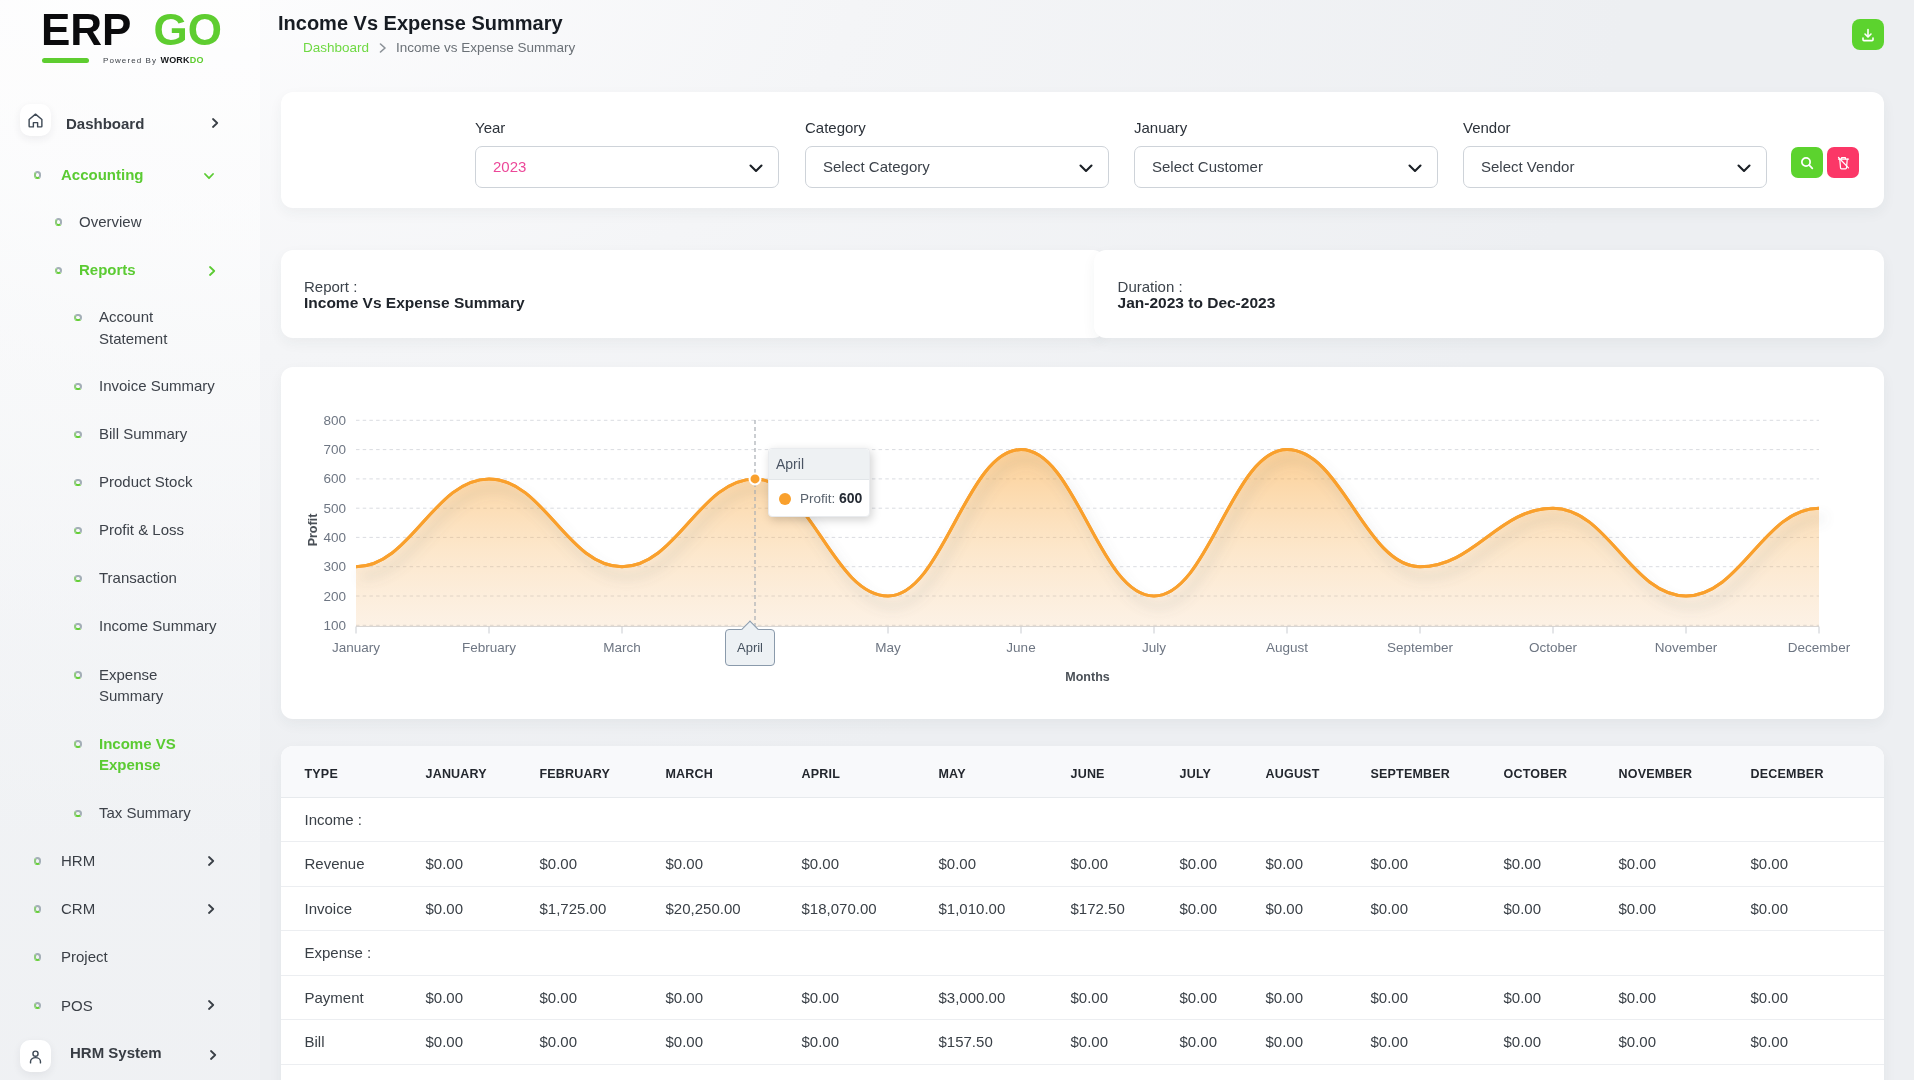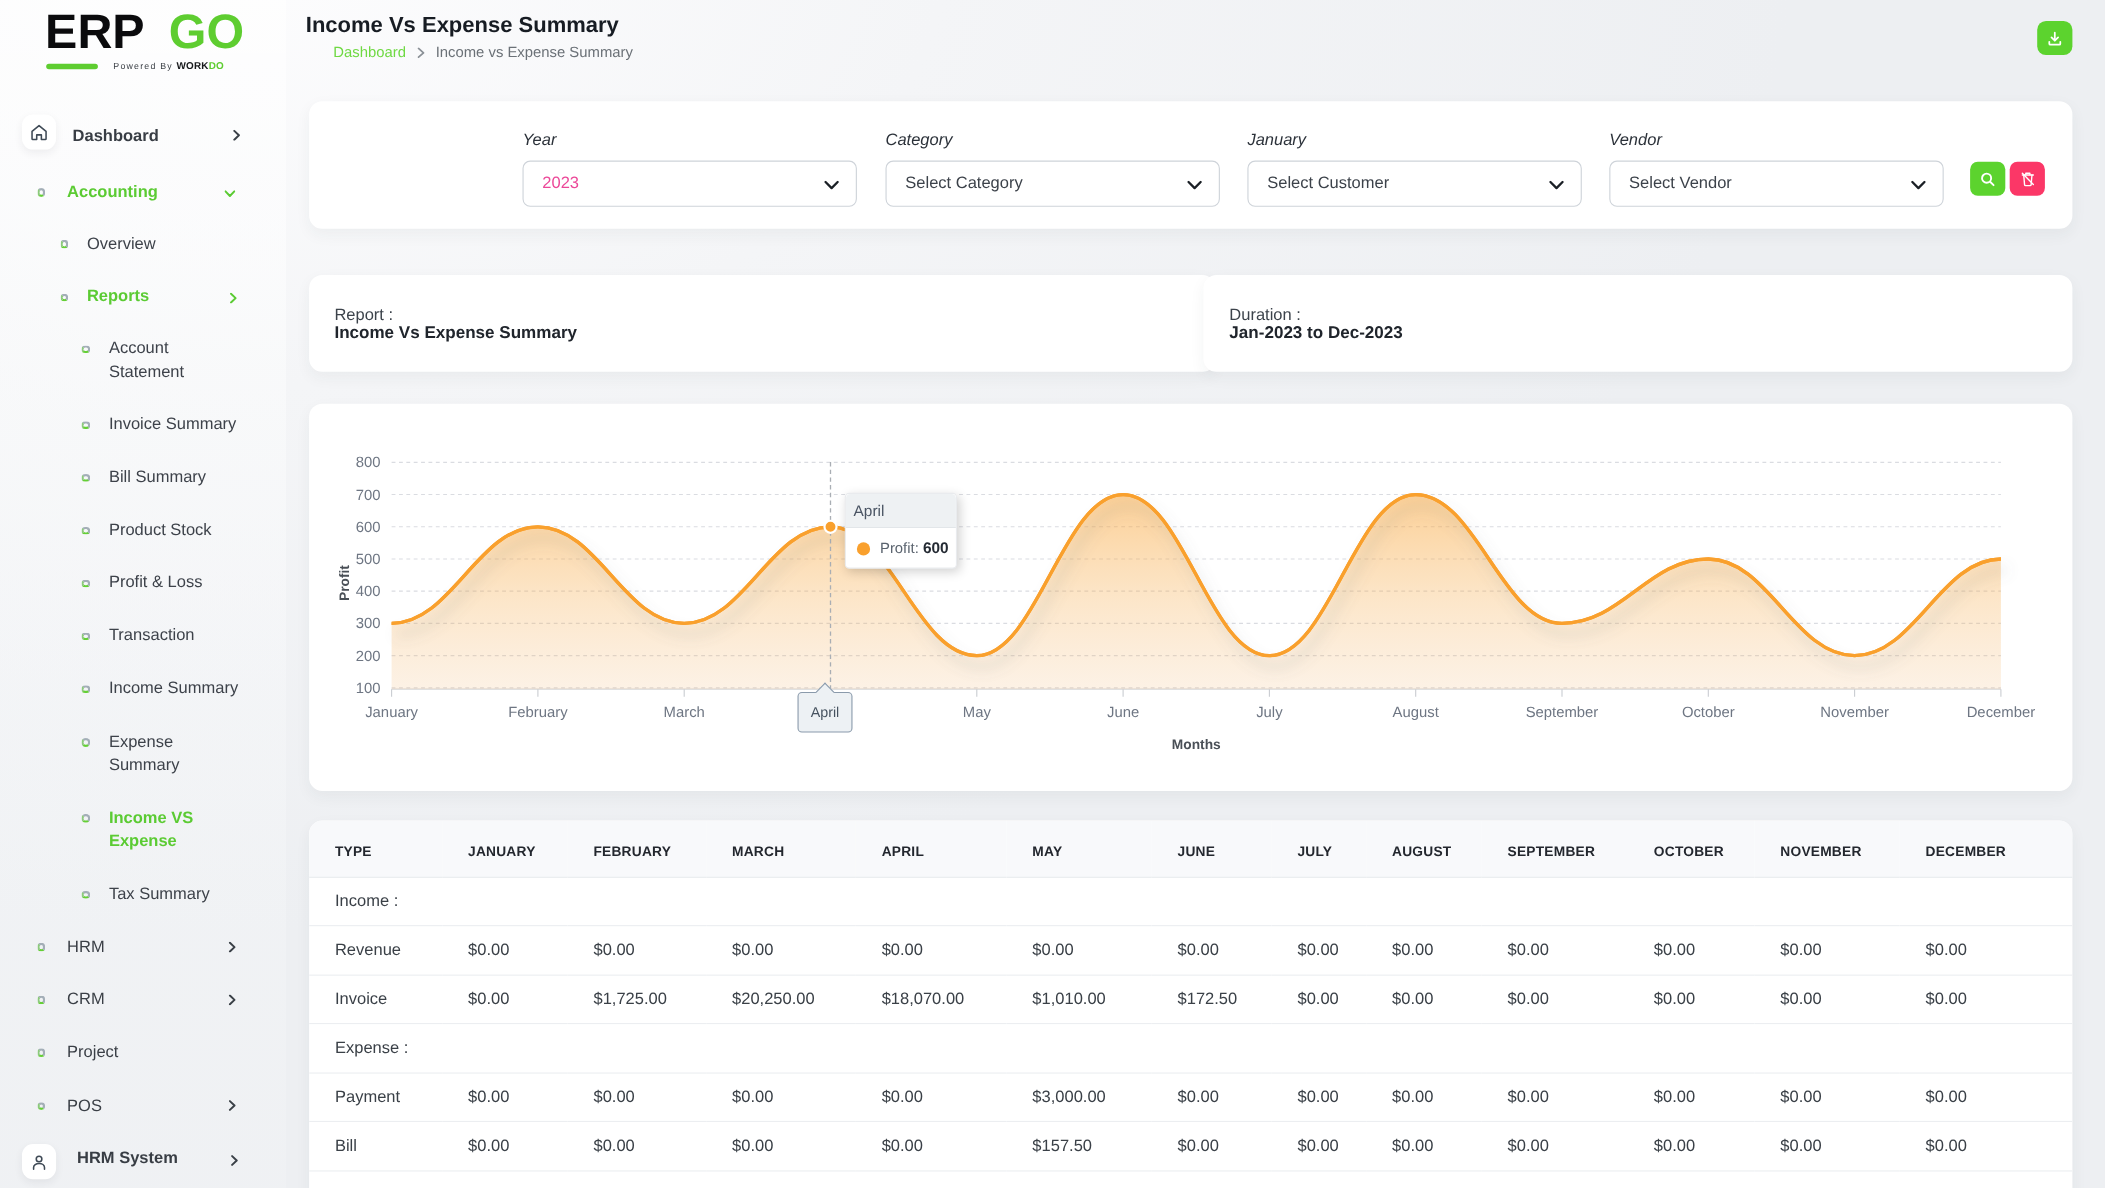--- a/index.html
+++ b/index.html
@@ -23,21 +23,21 @@
 .blt { position:absolute; width:7.5px; height:7.5px; border-radius:50%;
   border:2px solid #a3aeb7; border-bottom-color:#64cf35; border-left-color:#8cc97c; }
 .chev { position:absolute; }
 .topbar-title { position:absolute; left:278px; top:12px; font-size:20px; font-weight:700; color:#171c23; }
 .crumb { position:absolute; left:279px; top:40px; font-size:13.5px; color:#6b7177;margin-left:24px; }
 .crumb .grn { color:#6fd943; }
 .crumb .csep, .crumb svg { display:inline-block; vertical-align:-1px; }
 .dlbtn { position:absolute; left:1852px; top:19px; width:32px; height:31px; background:#5cd32e; border-radius:8px;
   display:flex; align-items:center; justify-content:center; }
 .card { position:absolute; background:#fff; border-radius:12px; box-shadow:0 5px 14px rgba(48,54,62,.05); }
-.flabel { position:absolute; top:27px; font-size:15px; color:#2c323a;font-style:italic; }
+.flabel { position:absolute; top:27px; font-size:15px; color:#2c323a; }
 .sel { position:absolute; top:54px; width:304px; height:42px; background:#fff; border:1px solid #ced3d9; border-radius:7px; }
 .selval { position:absolute; left:17px; top:11px; font-size:15px; color:#ec4899; }
 .selval.ph { color:#3c424a; }
 .selchev { position:absolute; right:15px; top:17px; }
 .cardlab { font-size:15px; color:#3c434b; }
 .cardval { font-size:15.5px; font-weight:700; color:#20252c; }
 .tt { position:absolute; left:768px; top:448px; width:102px; height:69px; background:#fff; border:1px solid #e9ebee;
   border-radius:4px; box-shadow:2px 3px 10px rgba(0,0,0,.18); z-index:5; }
 .tt .hd { height:31px; background:#eef1f3; border-bottom:1px solid #e2e6e9; border-radius:4px 4px 0 0;
   font-size:14px; color:#4a5463; line-height:30px; padding-left:7px; }

